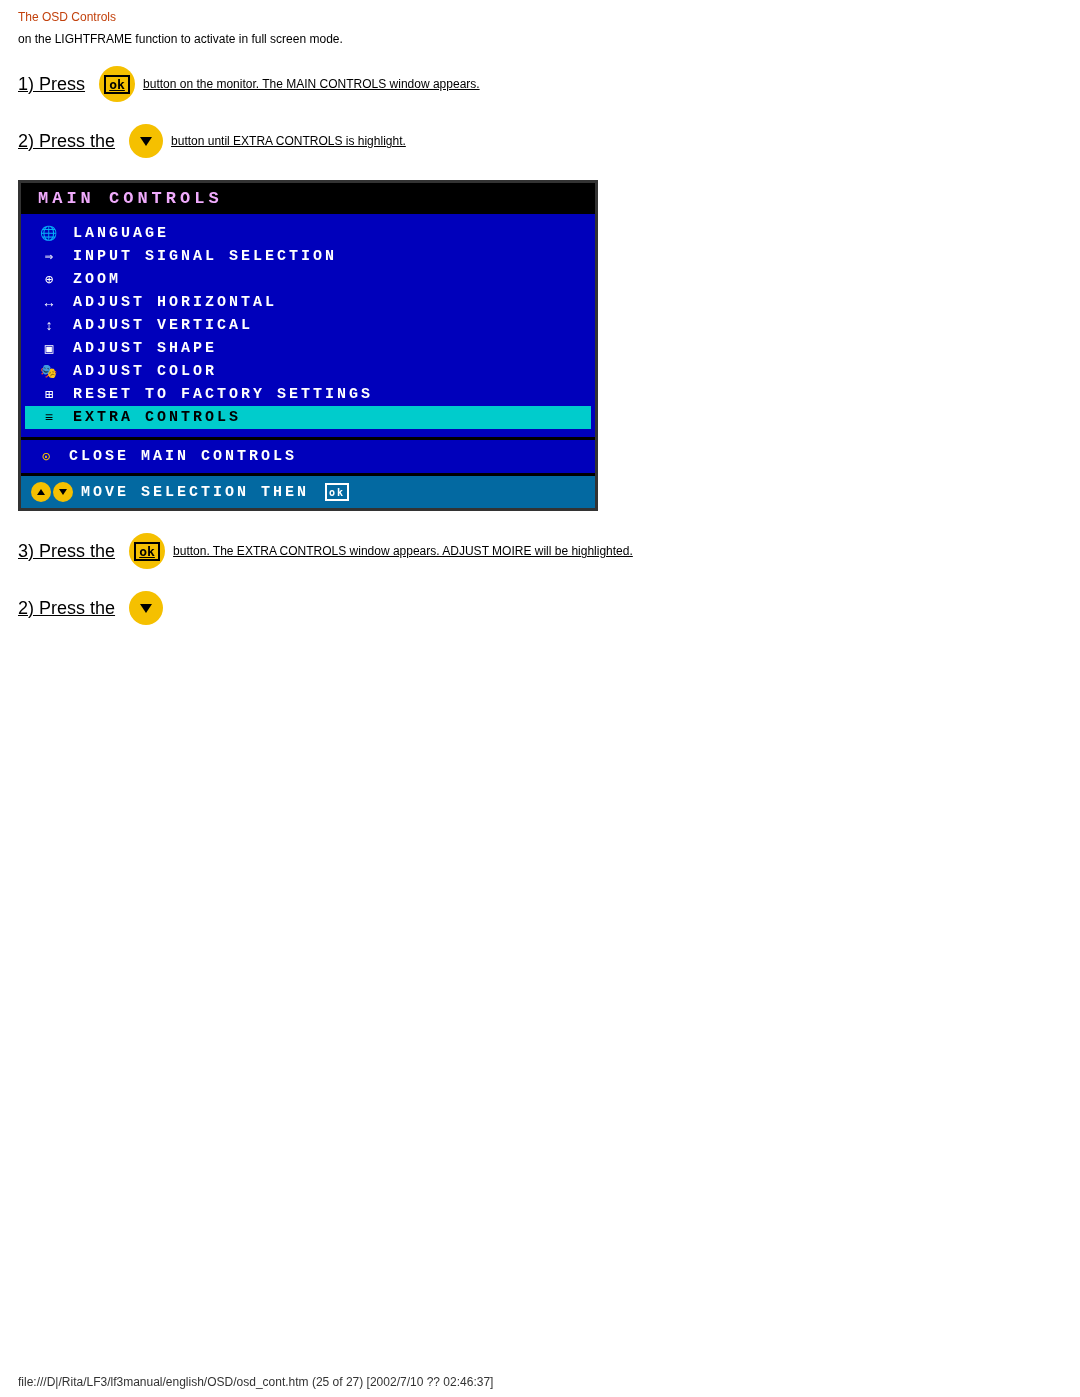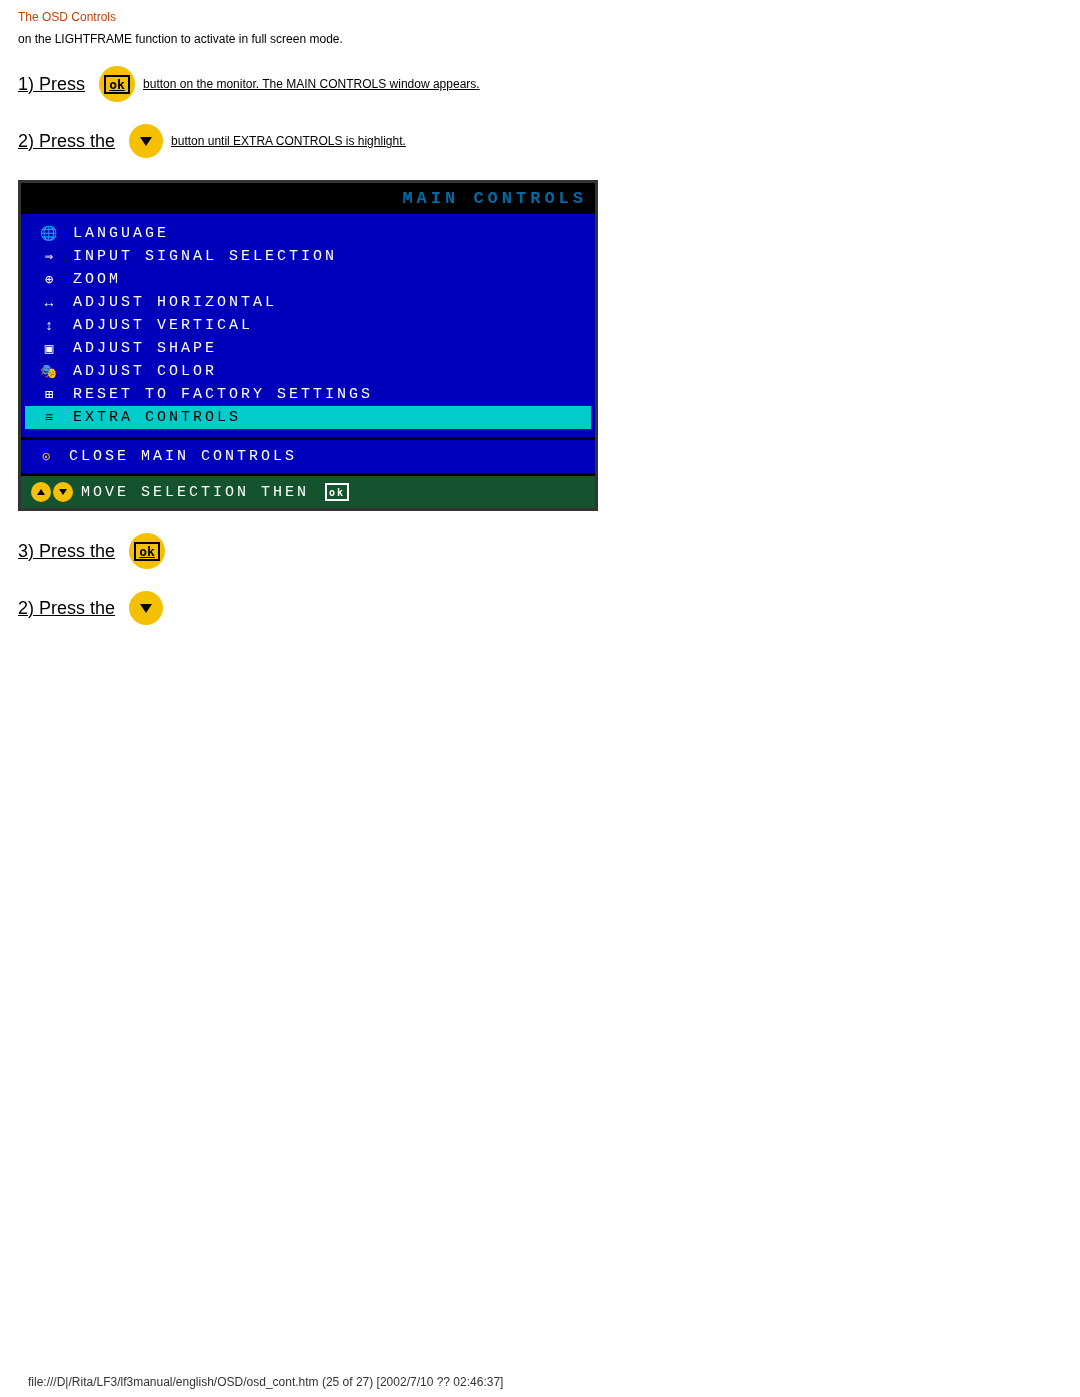--- a/index.html
+++ b/index.html
@@ -86,23 +86,23 @@
     .osd-display {
       width: 580px;
       background: #0000bb;
       border: 3px solid #333;
       margin: 10px 0 22px 0;
       font-family: 'Courier New', monospace;
     }
 
     .osd-title-bar {
       background: #000000;
-      color: #0369a1;
-      text-align: right;
-      padding: 6px 8px;
+      color: #f0abfc;
+      text-align: left;
+      padding: 6px 17px;
       font-size: 17px;
       font-weight: bold;
       letter-spacing: 4px;
       font-family: 'Courier New', monospace;
     }
 
     .osd-menu {
       padding: 8px 4px;
     }
 
@@ -123,39 +123,39 @@
     .osd-icon {
       width: 30px;
       display: inline-block;
       margin-right: 8px;
       text-align: center;
       font-size: 14px;
     }
 
     .osd-row-text {
       font-family: 'Courier New', monospace;
-      font-weight: normal;
+      font-weight: bold;
       letter-spacing: 3px;
       font-size: 15px;
     }
 
     .osd-divider {
       height: 3px;
       background: #000;
     }
 
     .osd-close-row {
       display: flex;
       align-items: center;
       padding: 8px 10px;
       color: #ffffff;
     }
 
     .osd-footer {
-      background: #14532d;
+      background: #0369a1;
       color: #ffffff;
       display: flex;
       align-items: center;
       padding: 6px 10px;
       font-family: 'Courier New', monospace;
       font-size: 14px;
       letter-spacing: 2px;
       gap: 8px;
     }
 
@@ -196,21 +196,21 @@
 
     .step-text {
       font-size: 12px;
     }
 
     .status-bar {
       position: absolute;
       bottom: 8px;
       left: 0;
       right: 0;
-      padding: 0 28px;
+      padding: 0 18px;
       font-size: 12px;
       color: #333;
     }
   </style>
 </head>
 <body>
 
 <div class="page-wrapper">
 
   <div class="breadcrumb-bar">The OSD Controls</div>
@@ -312,20 +312,21 @@
       <span class="osd-row-text">MOVE  SELECTION  THEN</span>
       <span class="ok-small">ok</span>
     </div>
   </div>
 
   <div class="step">
     <span class="step-label">3) Press the</span>
     <span class="icon-ok">
       <span>ok</span>
     </span>
+    <span class="step-text">button. The EXTRA CONTROLS window appears. ADJUST MOIRE will be highlighted.</span>
   </div>
 
   <div class="step">
     <span class="step-label">2) Press the</span>
     <span class="icon-down">
       <svg viewBox="0 0 20 20" fill="black">
         <polygon points="4,6 16,6 10,15"></polygon>
       </svg>
     </span>
   </div>

